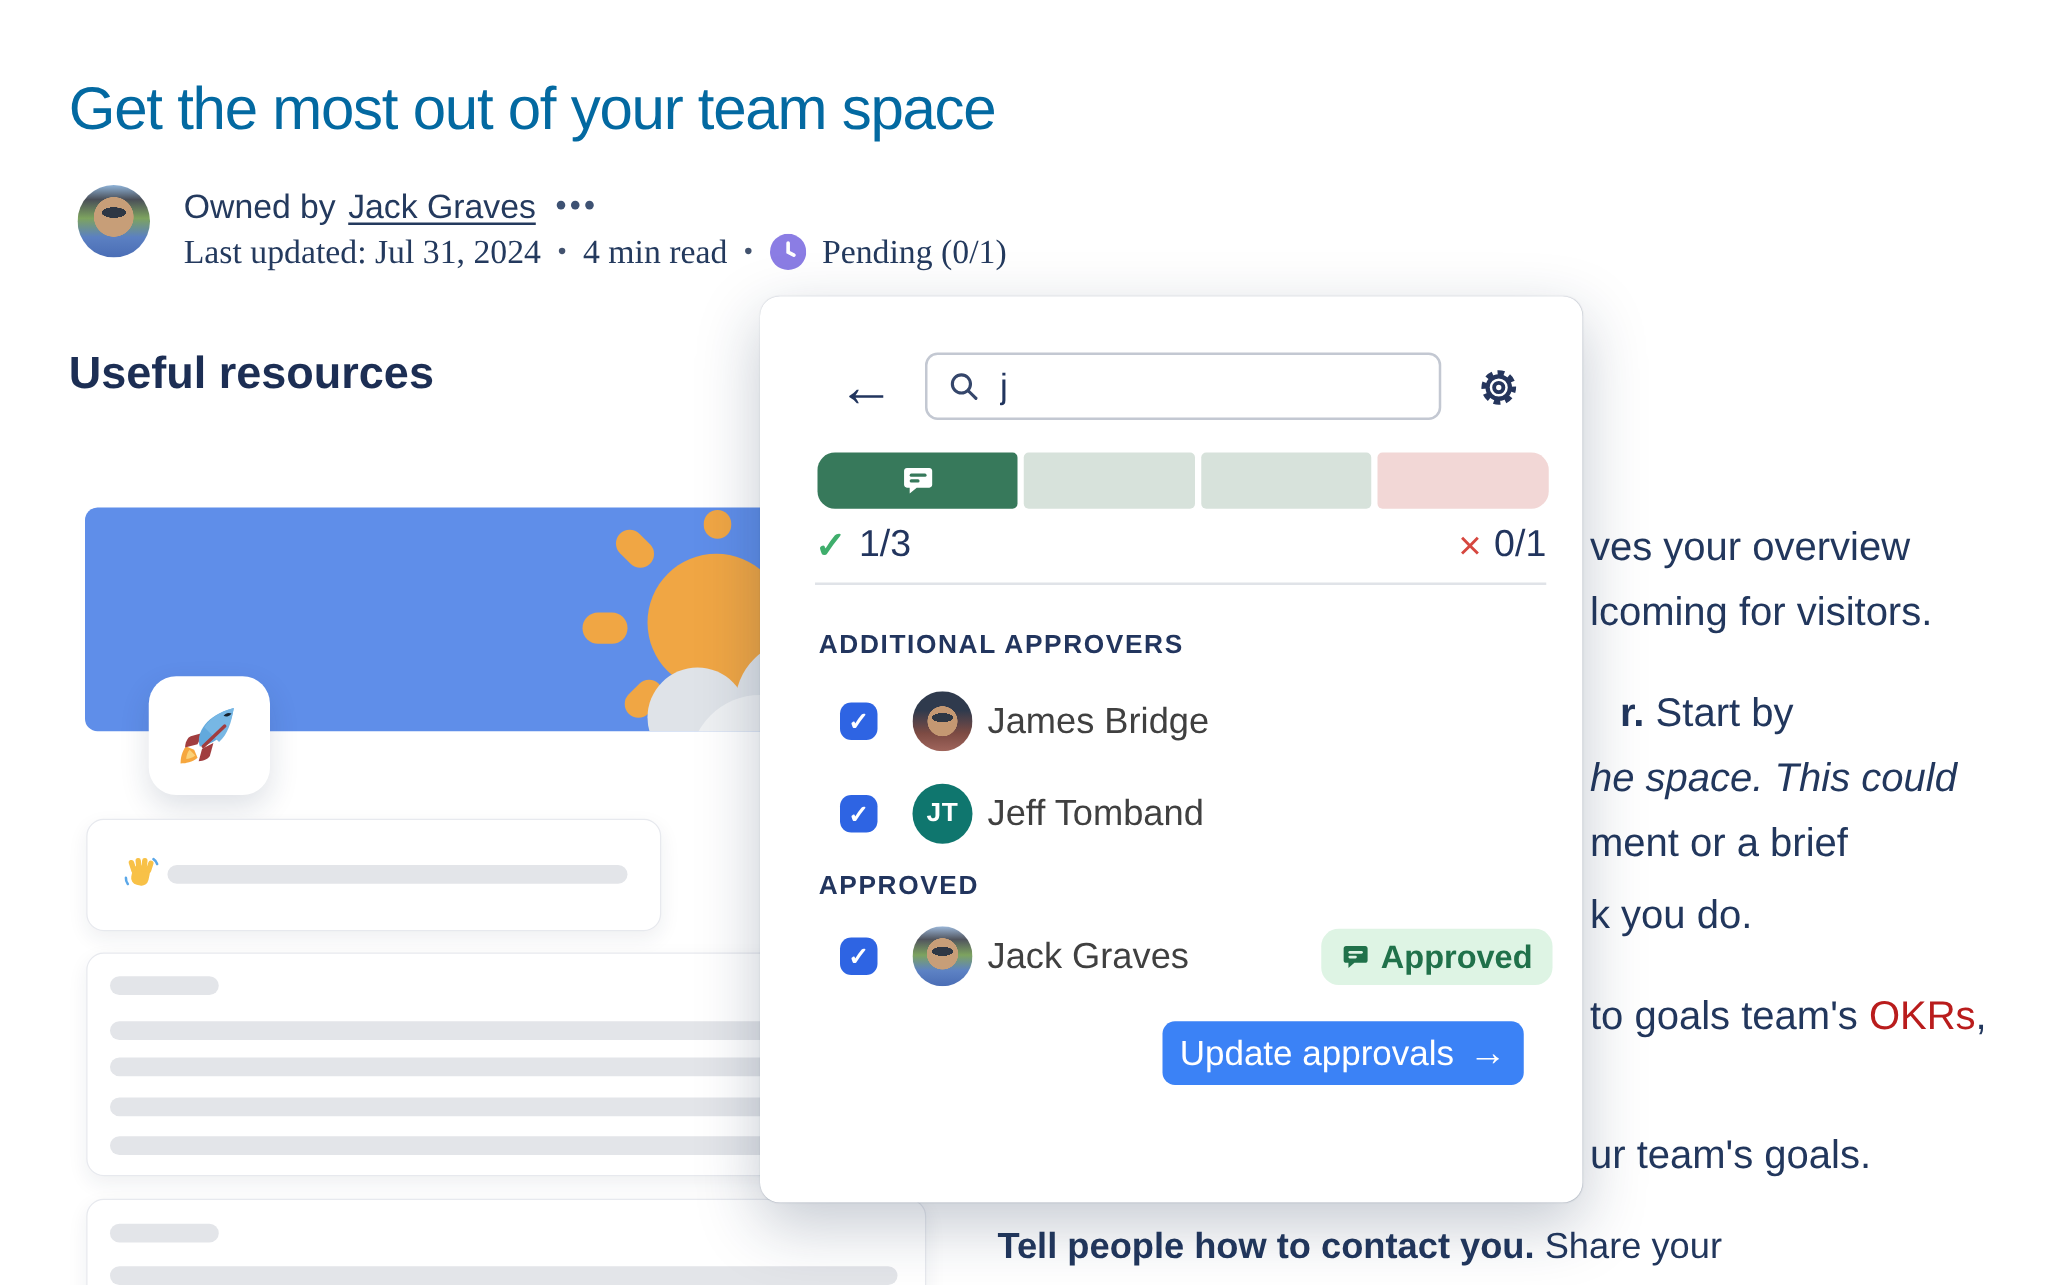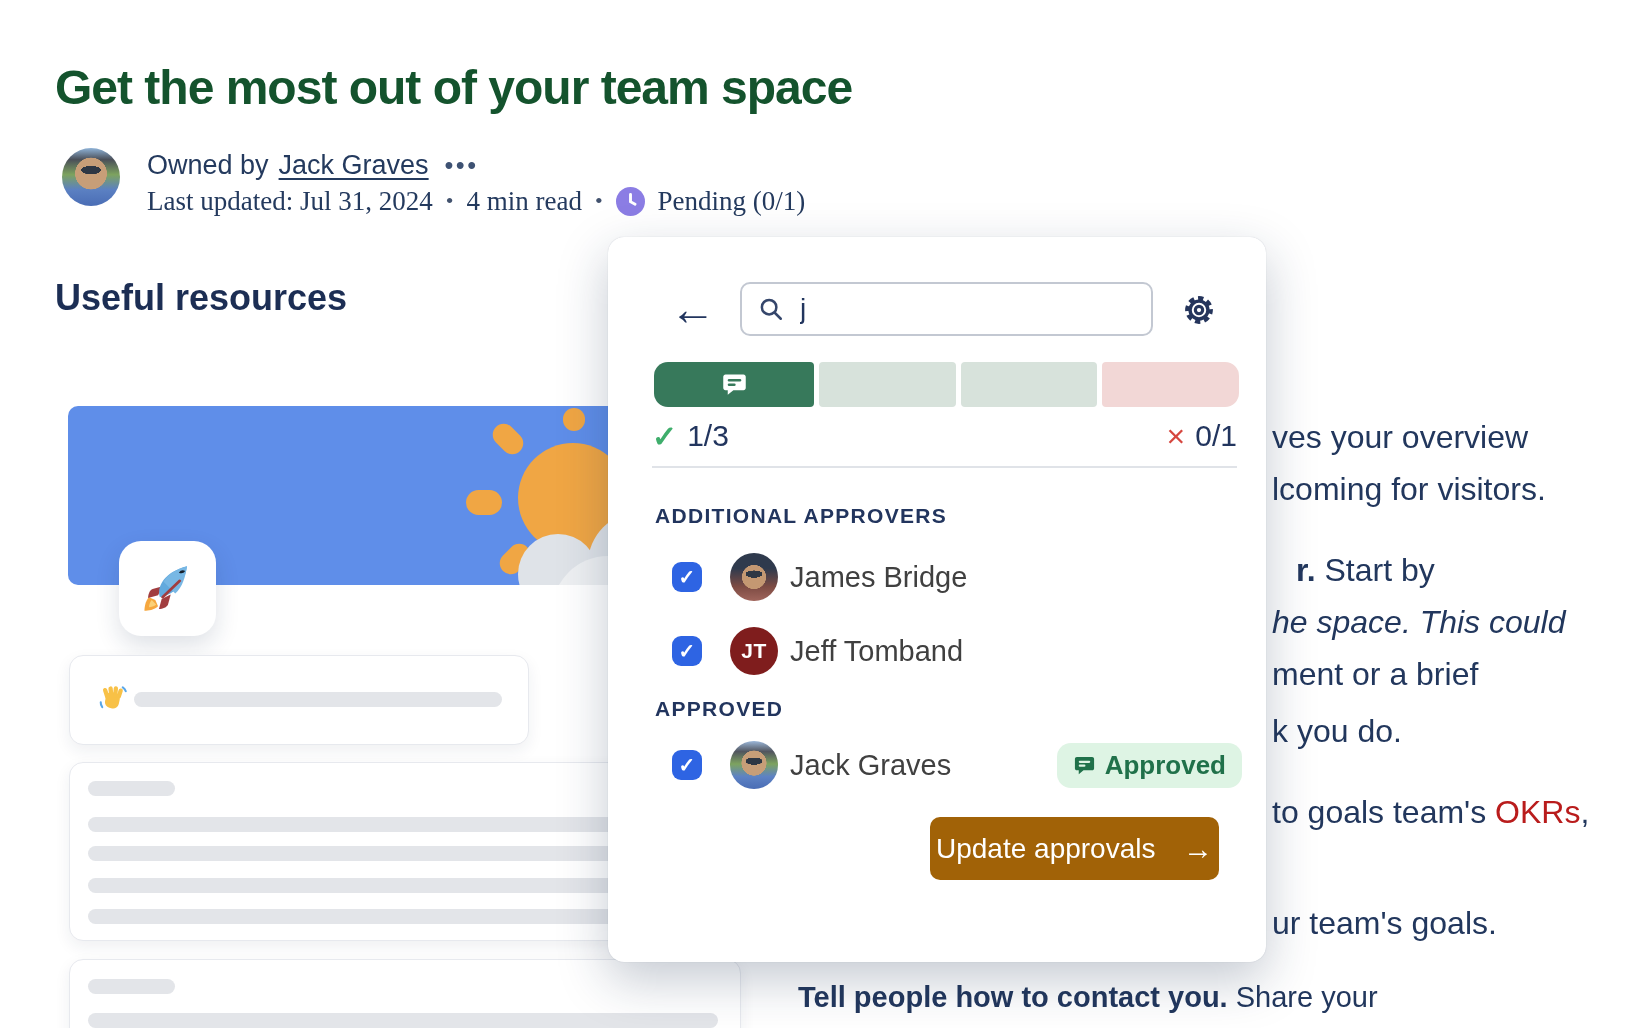--- a/index.html
+++ b/index.html
@@ -1,21 +1,21 @@
 <!DOCTYPE html>
 <html><head>
 <meta charset="utf-8">
 <style>
   html,body{margin:0;padding:0;background:#fff;}
   .stage{position:relative;width:1640px;height:1028px;overflow:hidden;background:#fff;
          font-family:"Liberation Sans",sans-serif;color:#22375d;}
   .abs{position:absolute;}
 
   
-  .page-title{left:55px;top:28px;font-size:48px;font-weight:700;color:#14532d;letter-spacing:-1px;white-space:nowrap;}
+  .page-title{left:55px;top:28px;font-size:48px;font-weight:400;color:#0369a1;letter-spacing:-1px;white-space:nowrap;}
   .byline-avatar{left:62px;top:148px;width:58px;height:58px;border-radius:50%;
     background:
       radial-gradient(ellipse 16px 7px at 50% 38%, #2e3744 0 60%, transparent 61%),
       radial-gradient(circle at 50% 44%, #c79e78 0 36%, transparent 37%),
       linear-gradient(180deg,#8fb3d8 0%,#4a4f58 20%,#7da35f 46%,#5b80c2 72%,#4a6db5 100%);}
   .byline-1{left:147px;top:150px;height:30px;font-size:27px;display:flex;align-items:center;gap:10px;color:#243a5e;}
   .owner-link{color:#243a5e;text-decoration:underline;text-underline-offset:4px;}
   .more-dots{font-size:24px;letter-spacing:3px;color:#3e5273;font-weight:700;margin-left:6px;}
   .byline-2{left:147px;top:185px;height:32px;font-size:27px;display:flex;align-items:center;gap:13px;color:#243a5e;white-space:nowrap;font-family:Liberation Serif, serif;}
   .sep-dot{color:#42526e;font-size:22px;}
@@ -77,29 +77,29 @@
     justify-content:center;color:#fff;font-size:20px;font-weight:700;flex:0 0 auto;cursor:pointer;}
   .p-avatar{width:48px;height:48px;border-radius:50%;margin-left:28px;flex:0 0 auto;}
   .av-james{background:
       radial-gradient(ellipse 14px 6px at 50% 44%, #2e3744 0 60%, transparent 61%),
       radial-gradient(circle at 50% 50%, #c49872 0 35%, transparent 36%),
       linear-gradient(180deg,#2f3a4d 0 32%,#7d4b43 70%,#a0655c 100%);}
   .av-jack{background:
       radial-gradient(ellipse 14px 6px at 50% 42%, #2e3744 0 60%, transparent 61%),
       radial-gradient(circle at 50% 46%, #c79e78 0 35%, transparent 36%),
       linear-gradient(180deg,#9bb7d9 0%,#51555e 22%,#7da35f 48%,#5d82c4 74%,#4a6db5 100%);}
-  .av-initials{background:#7f1d1d;display:flex;align-items:center;justify-content:center;
+  .av-initials{background:#0f766e;display:flex;align-items:center;justify-content:center;
     color:#fff;font-size:21px;font-weight:700;letter-spacing:.5px;}
   .p-name{margin-left:12px;font-size:29px;color:#404040;white-space:nowrap;}
   .badge{margin-left:auto;height:45px;padding:0 16px;border-radius:14px;background:#def4e4;
     display:flex;align-items:center;gap:9px;}
   .badge-text{font-size:26px;font-weight:700;color:#20714a;}
-  .update-btn{left:322px;top:580px;width:289px;height:63px;border:none;border-radius:10px;background:#a16207;
+  .update-btn{left:322px;top:580px;width:289px;height:51px;border:none;border-radius:10px;background:#3b82f6;
     color:#fff;font-size:28px;font-family:"Liberation Sans",sans-serif;display:flex;align-items:center;
-    justify-content:space-between;gap:12px;cursor:pointer;}
+    justify-content:center;gap:12px;cursor:pointer;}
   .update-arrow{font-size:30px;font-weight:700;}
 </style>
 </head>
 <body>
 
 <div class="stage">
 
   <h1 class="abs page-title">Get the most out of your team space</h1>
 
   <div class="abs byline-avatar"></div>

